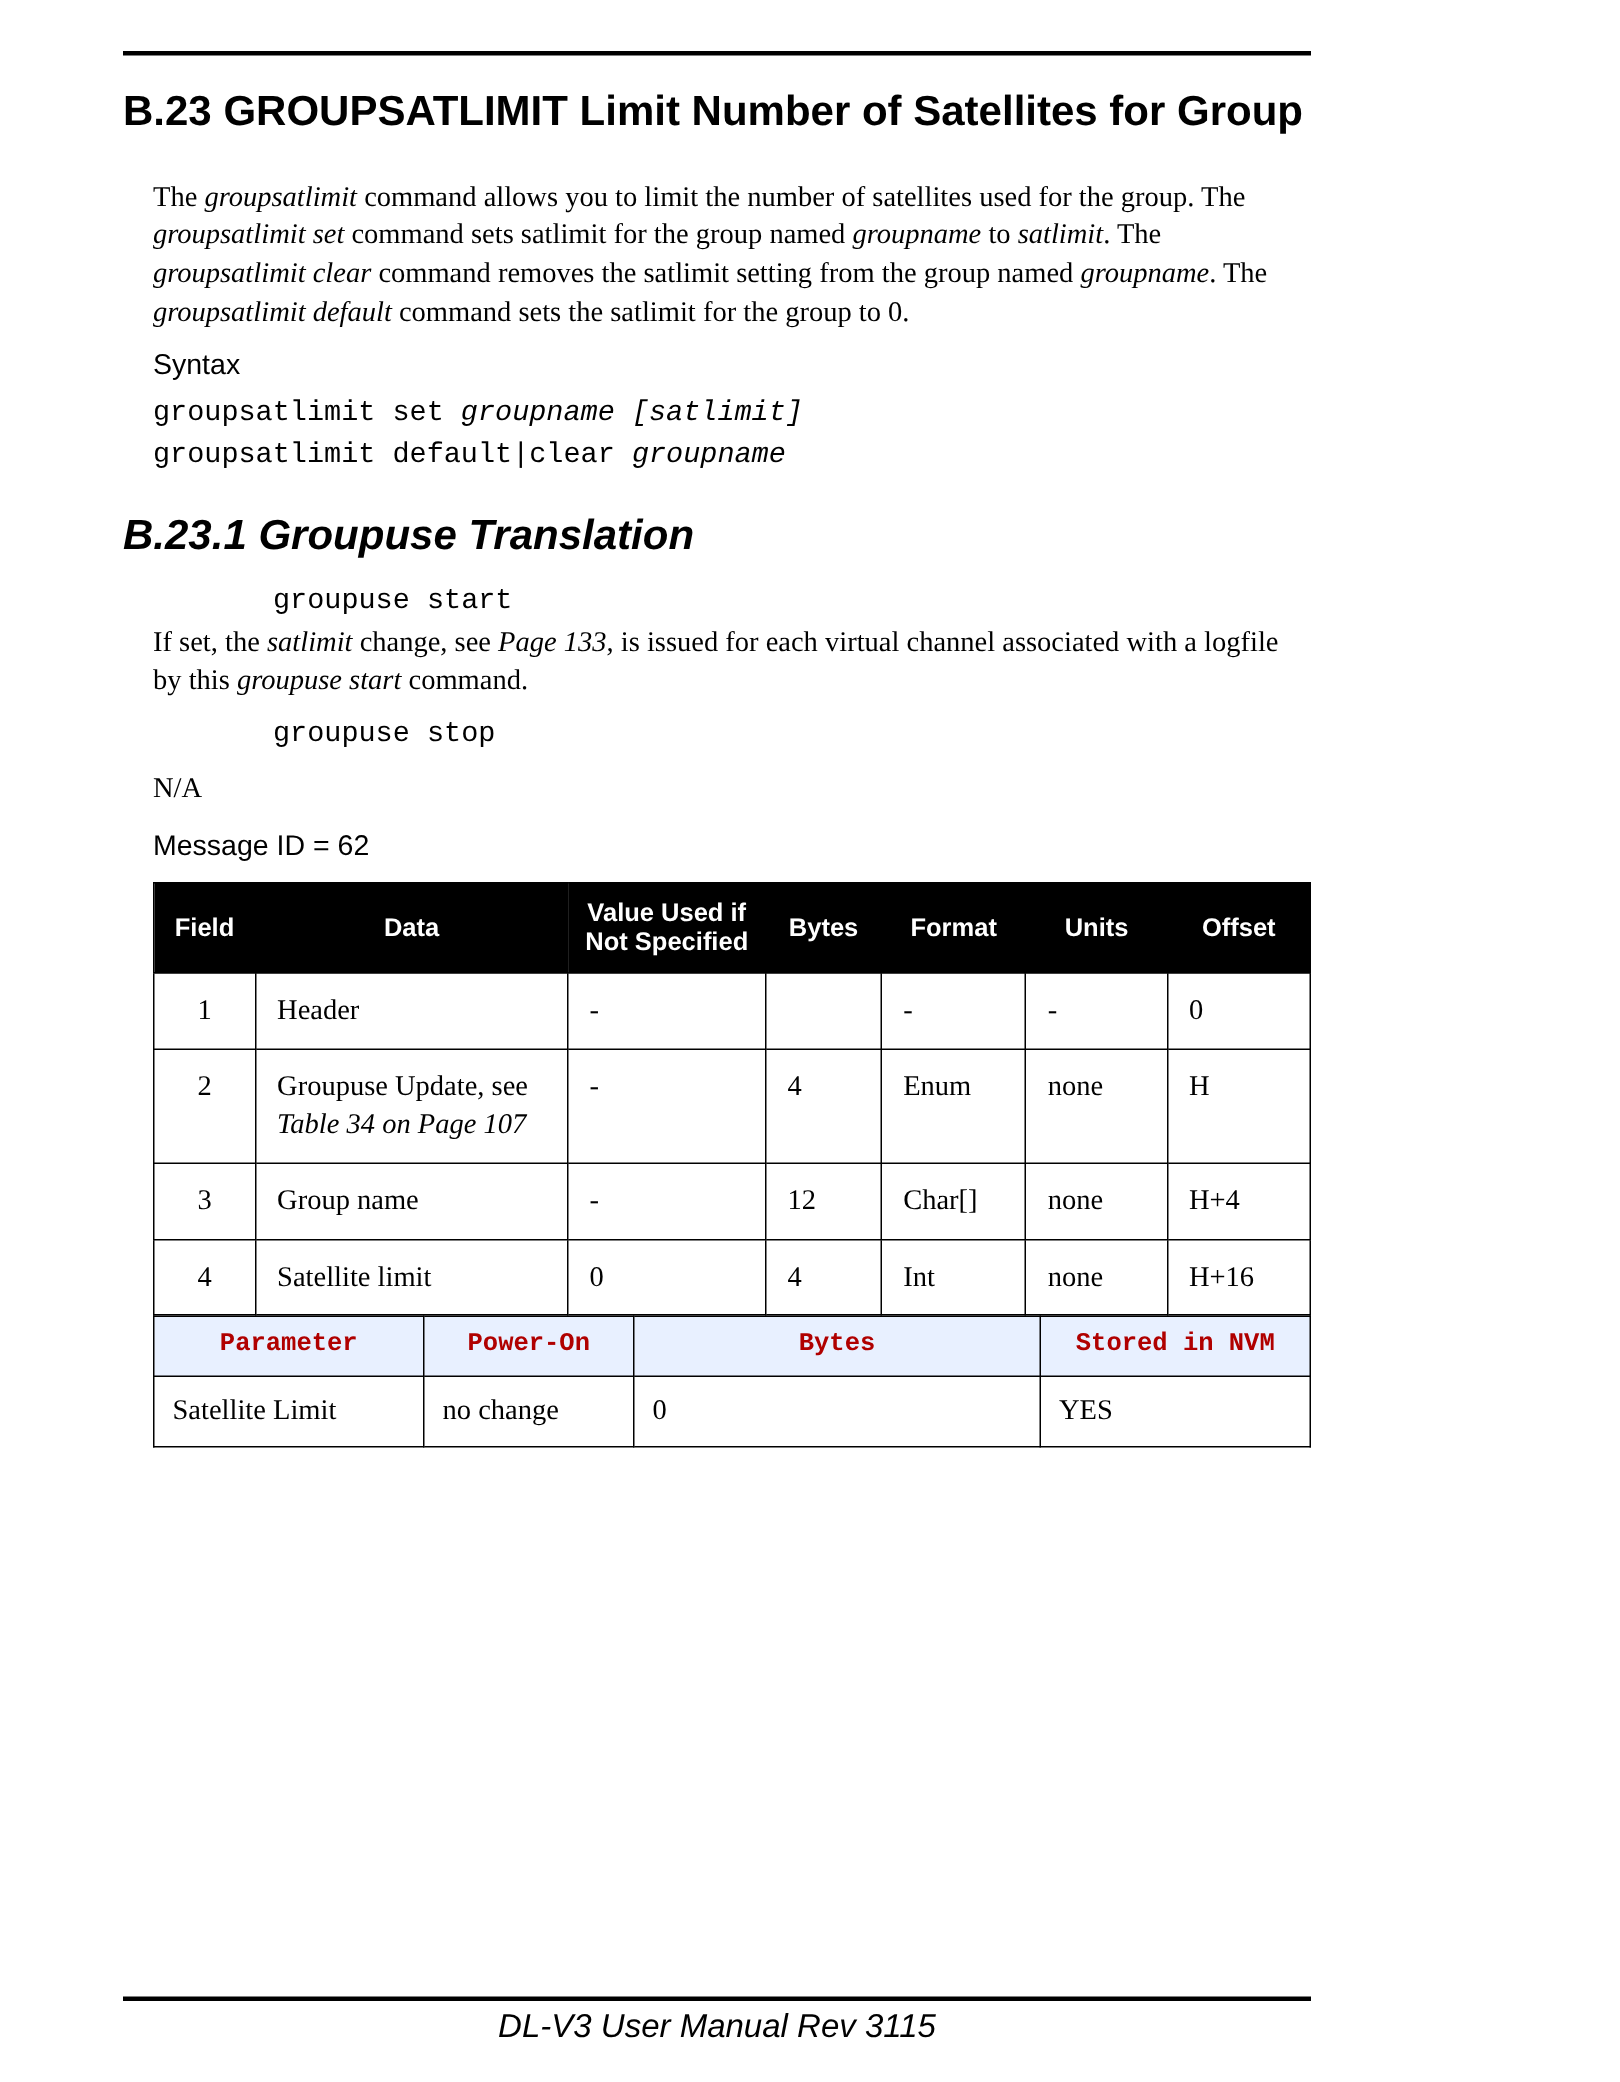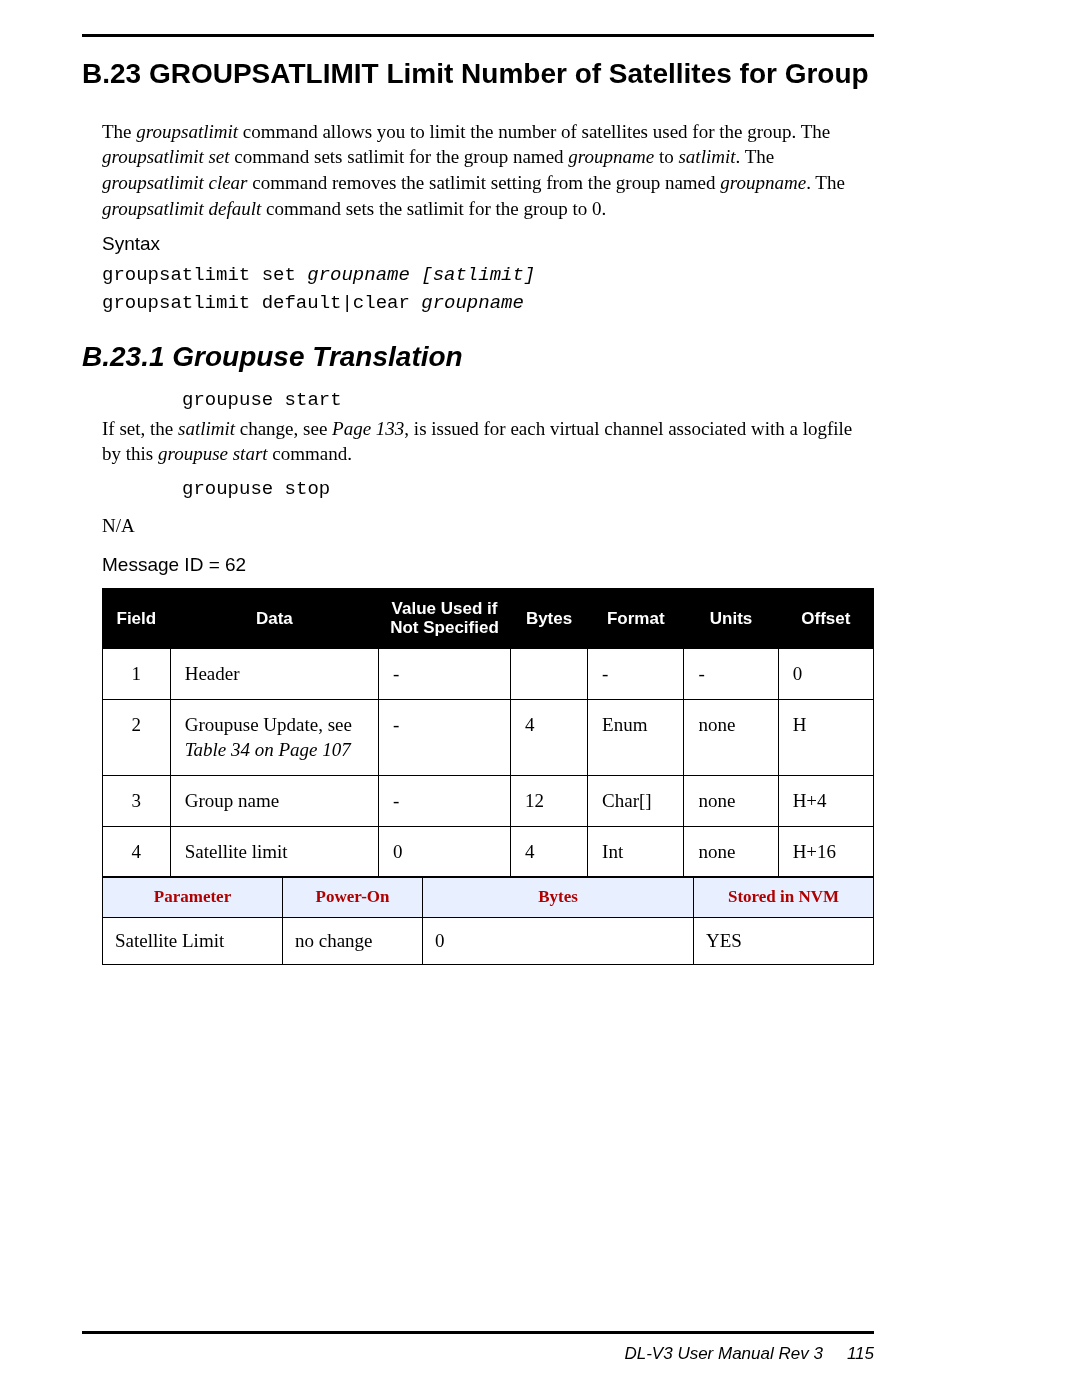--- a/index.html
+++ b/index.html
@@ -103,21 +103,21 @@
   }
 
   
   table.light-table {
     width: 100%;
     border-collapse: collapse;
   }
   table.light-table th {
     background: #e8f0ff;
     color: #b00000;
-    font-family: Liberation Serif, serif;
+    font-family: Liberation Mono, monospace;
     font-weight: 700;
     font-size: 17px;
     padding: 8px 10px;
     border: 1px solid #000;
     text-align: center;
   }
   table.light-table td {
     font-family: "Times New Roman", Times, serif;
     font-size: 19px;
     padding: 10px 12px;
@@ -131,25 +131,24 @@
     left: 82px;
     right: 82px;
     bottom: 54px;
   }
   .footer {
     position: absolute;
     left: 82px;
     right: 82px;
     bottom: 22px;
     display: flex;
-    justify-content: flex-end;
+    justify-content: center;
     font-family: Arial, Helvetica, sans-serif;
     font-style: italic;
-    font-size: 17px;
-    gap: 24px;
+    font-size: 22px;
   }
 
   em { font-style: italic; }
 </style>
 </head>
 <body>
 
 <div class="page">
   <div class="top-rule"></div>
 

